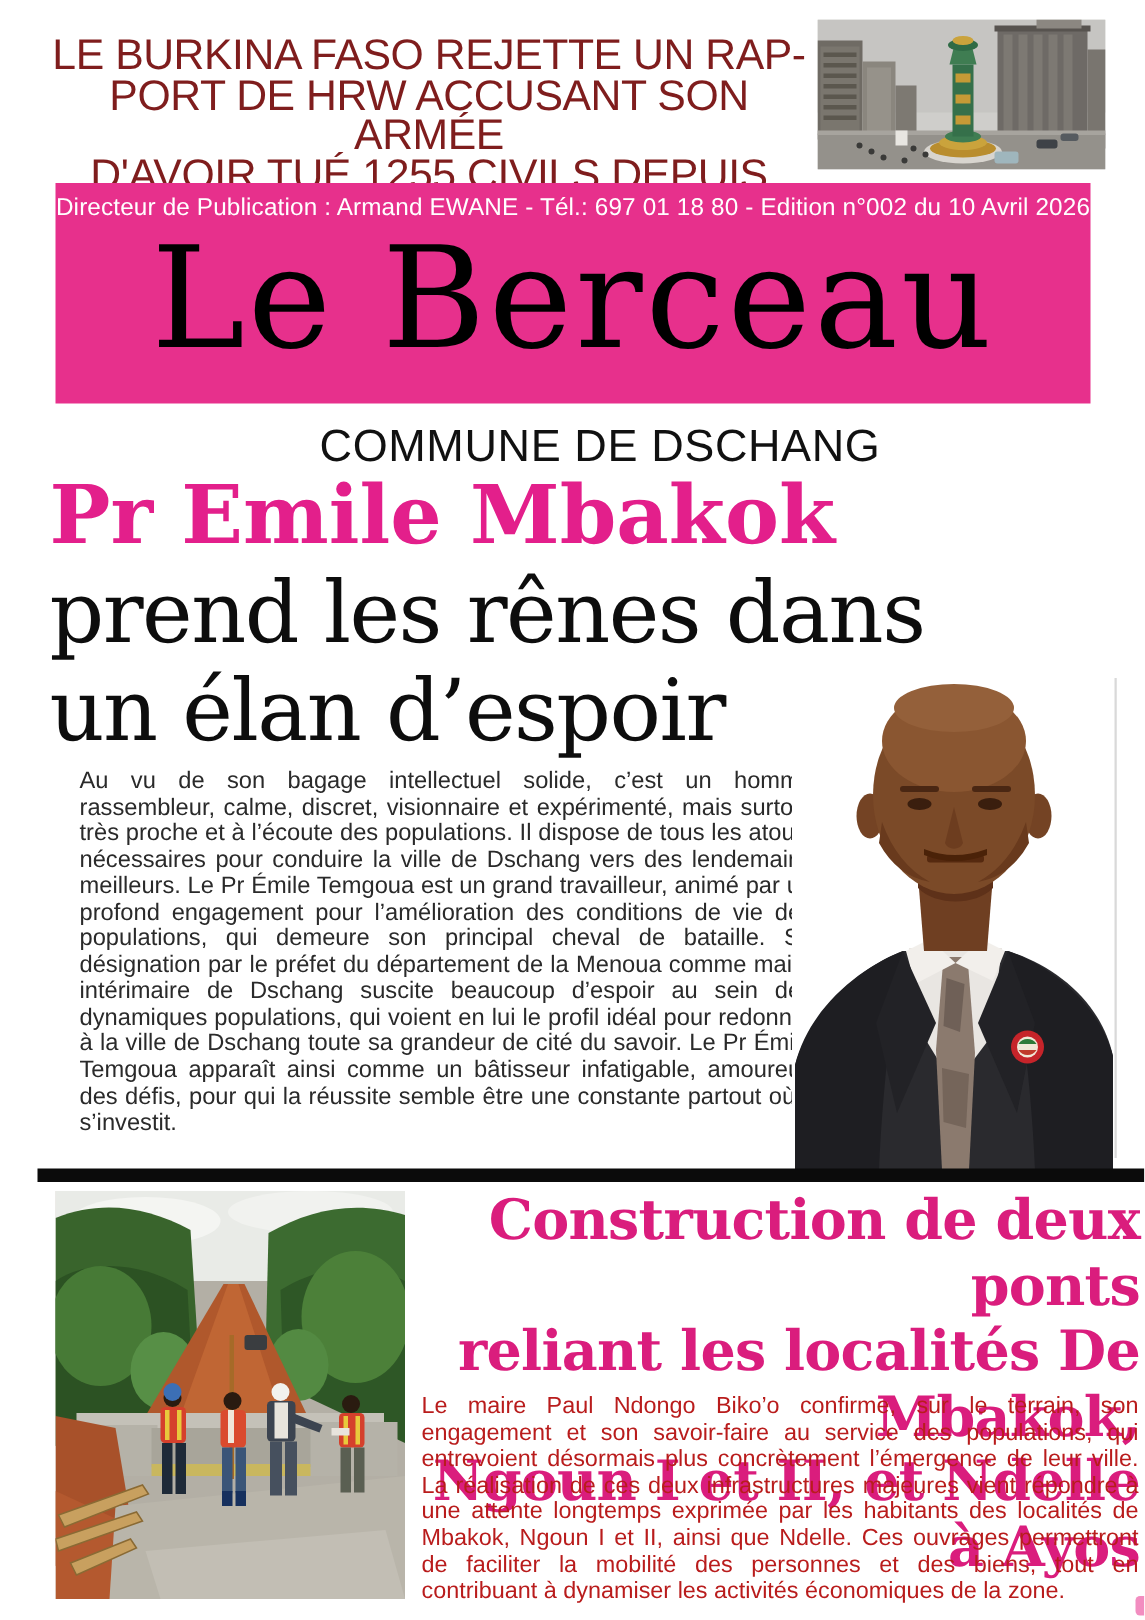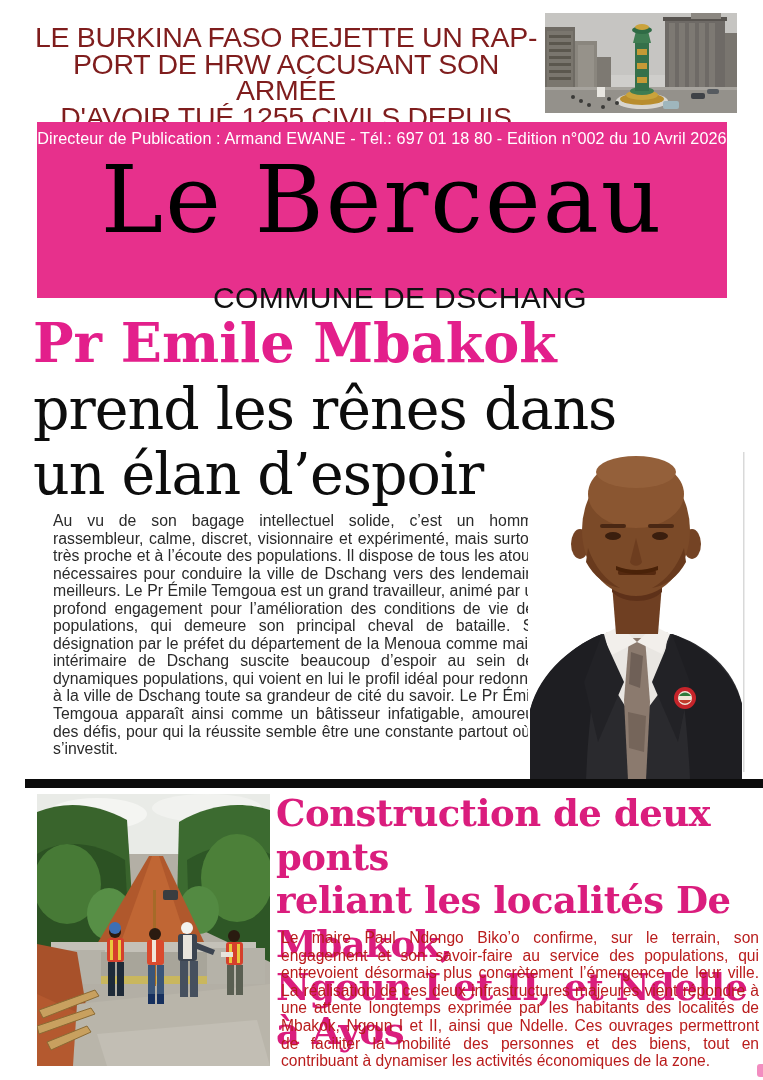--- a/index.html
+++ b/index.html
@@ -13,21 +13,21 @@
   
   .top-headline {
     position:absolute; left:33px; top:24px; width:506px;
     font-size:28.5px; line-height:26.5px; font-weight:500;
     letter-spacing:-0.3px; text-align:center; color:#7f1d1d;
   }
   .city-photo { position:absolute; left:545px; top:13px; width:192px; height:100px; }
 
   
   .masthead {
-    position:absolute; left:37px; top:122px; width:690px; height:176px;
+    position:absolute; left:37px; top:122px; width:690px; height:147px;
     text-align:center;
   }
   .pub-line {
     padding-top:7px; color:#ffffff; font-size:16.2px; font-weight:500;
     letter-spacing:0.1px;
   }
   .masthead-title {
     margin-top:-8px; color:#000000; font-family:"DejaVu Serif", serif;
     font-size:94px; line-height:120px; letter-spacing:2px; font-weight:400;
   }
@@ -51,21 +51,21 @@
     position:absolute; left:53px; top:512px; width:489px;
     font-size:15.8px; line-height:17.55px; text-align:justify; color:#2a2a2a;
   }
   .portrait-photo { position:absolute; left:528px; top:442px; width:218px; height:338px; }
 
   .divider { position:absolute; left:25px; top:779px; width:738px; height:9px; background:#0b0b0b; }
 
   
   .construction-photo { position:absolute; left:37px; top:794px; width:233px; height:272px; }
   .second-headline {
-    position:absolute; left:276px; top:792px; width:484px; text-align:left;
+    position:absolute; left:276px; top:792px; width:484px; text-align:right;
     font-family:"DejaVu Serif", serif; font-weight:700; font-size:37px;
     line-height:43.5px; letter-spacing:-0.5px;
   }
   .second-body {
     position:absolute; left:281px; top:929px; width:478px;
     font-size:15.6px; line-height:17.6px; text-align:justify; color:#b91c1c;
   }
   .corner-mark { position:absolute; right:0; bottom:3px; width:6px; height:13px; border-radius:3px 0 0 3px; opacity:0.55; }
 </style>
 </head>

